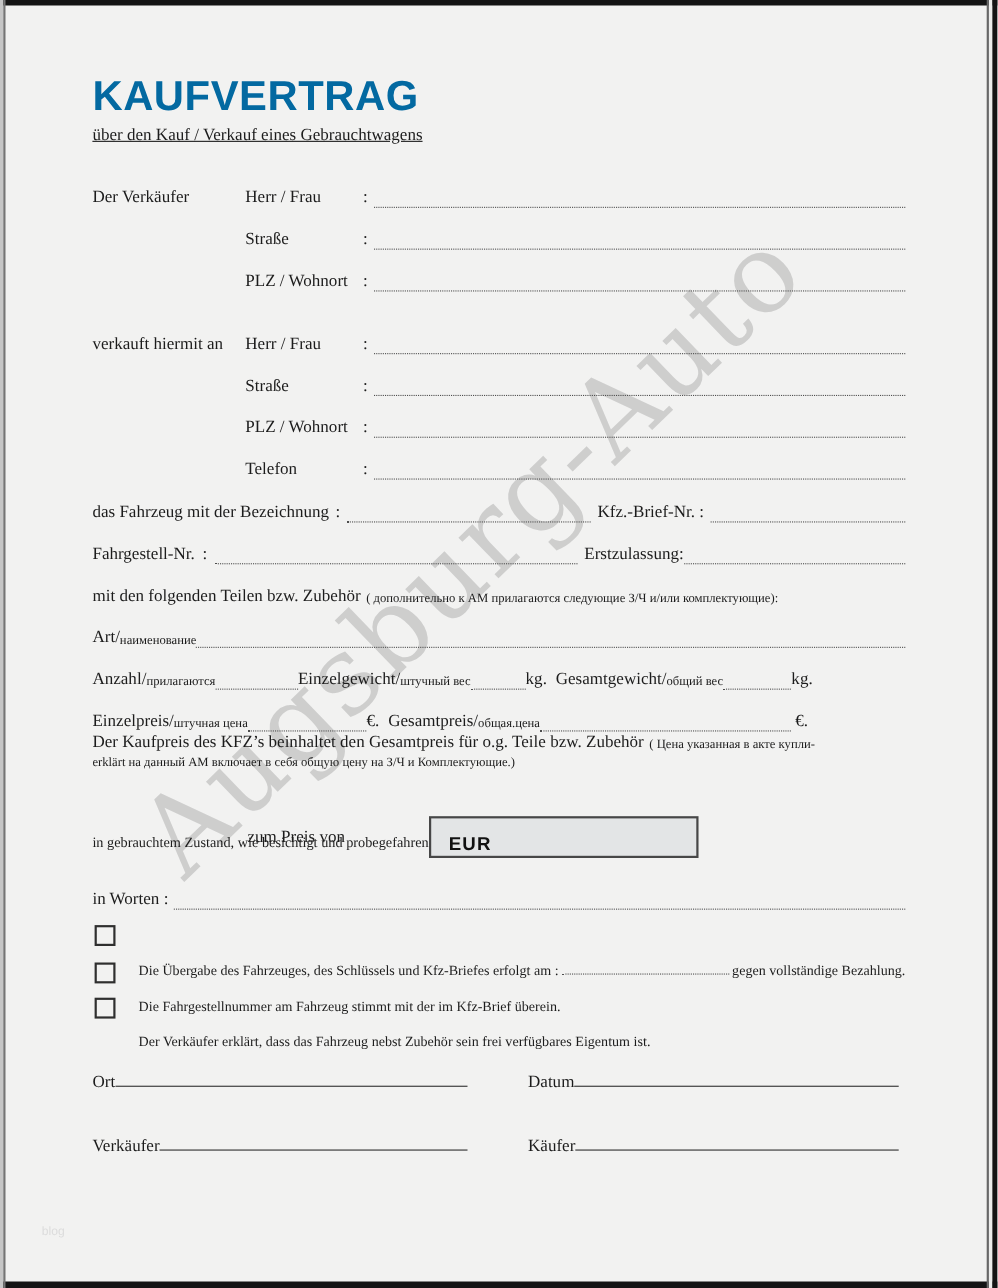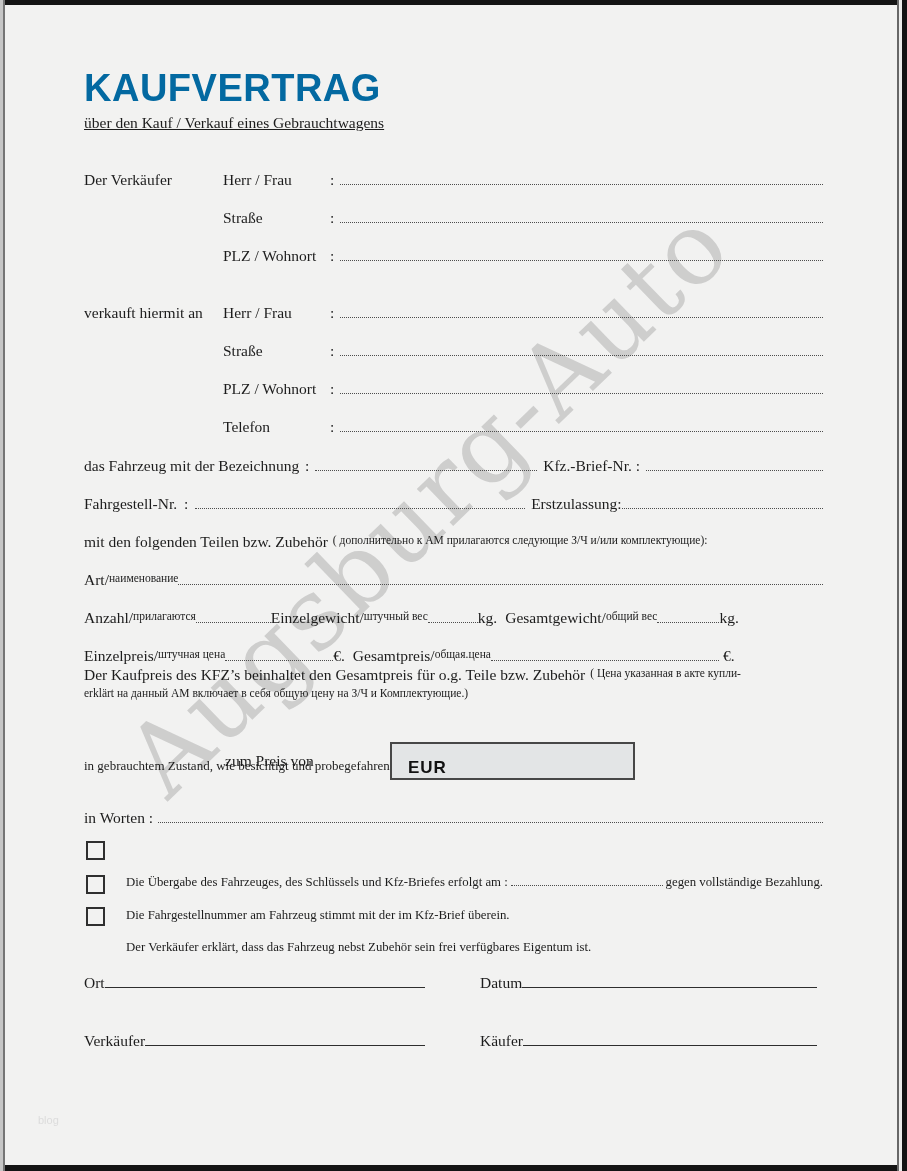--- a/index.html
+++ b/index.html
@@ -20,21 +20,21 @@
     position:absolute;left:186px;top:700px;height:120px;line-height:120px;
     font-family:"DejaVu Serif",serif;font-size:100px;letter-spacing:2px;
     color:rgba(148,148,148,0.38);white-space:nowrap;
     transform:rotate(-44deg);transform-origin:left bottom;z-index:1;
   }
   .corner-note{position:absolute;left:38px;top:1114px;font-family:"Liberation Sans",sans-serif;
     font-size:11px;color:#dcdcdc;z-index:2;}
 
   .content{position:absolute;left:84px;top:0;width:739px;z-index:2;}
   .abs{position:absolute;left:0;right:0;}
-  .frow{display:flex;align-items:flex-start;}
+  .frow{display:flex;align-items:flex-end;}
   .t15{font-size:15.5px;line-height:18px;}
   .t13{font-size:13px;line-height:16px;}
   .ru{font-size:11.5px;line-height:14px;}
   .cbt{font-size:12.8px;line-height:15px;margin-top:32px;}
   .nw{white-space:nowrap;}
   .title{font-family:"Liberation Sans",sans-serif;font-weight:800;font-size:38px;
     line-height:40px;letter-spacing:0.5px;color:#0369a1;}
   .dots{display:inline-block;height:13px;border-bottom:1.5px dotted #4d4d4d;}
   .grow{flex:1;}
   .lab-col1{width:139px;flex:none;}

